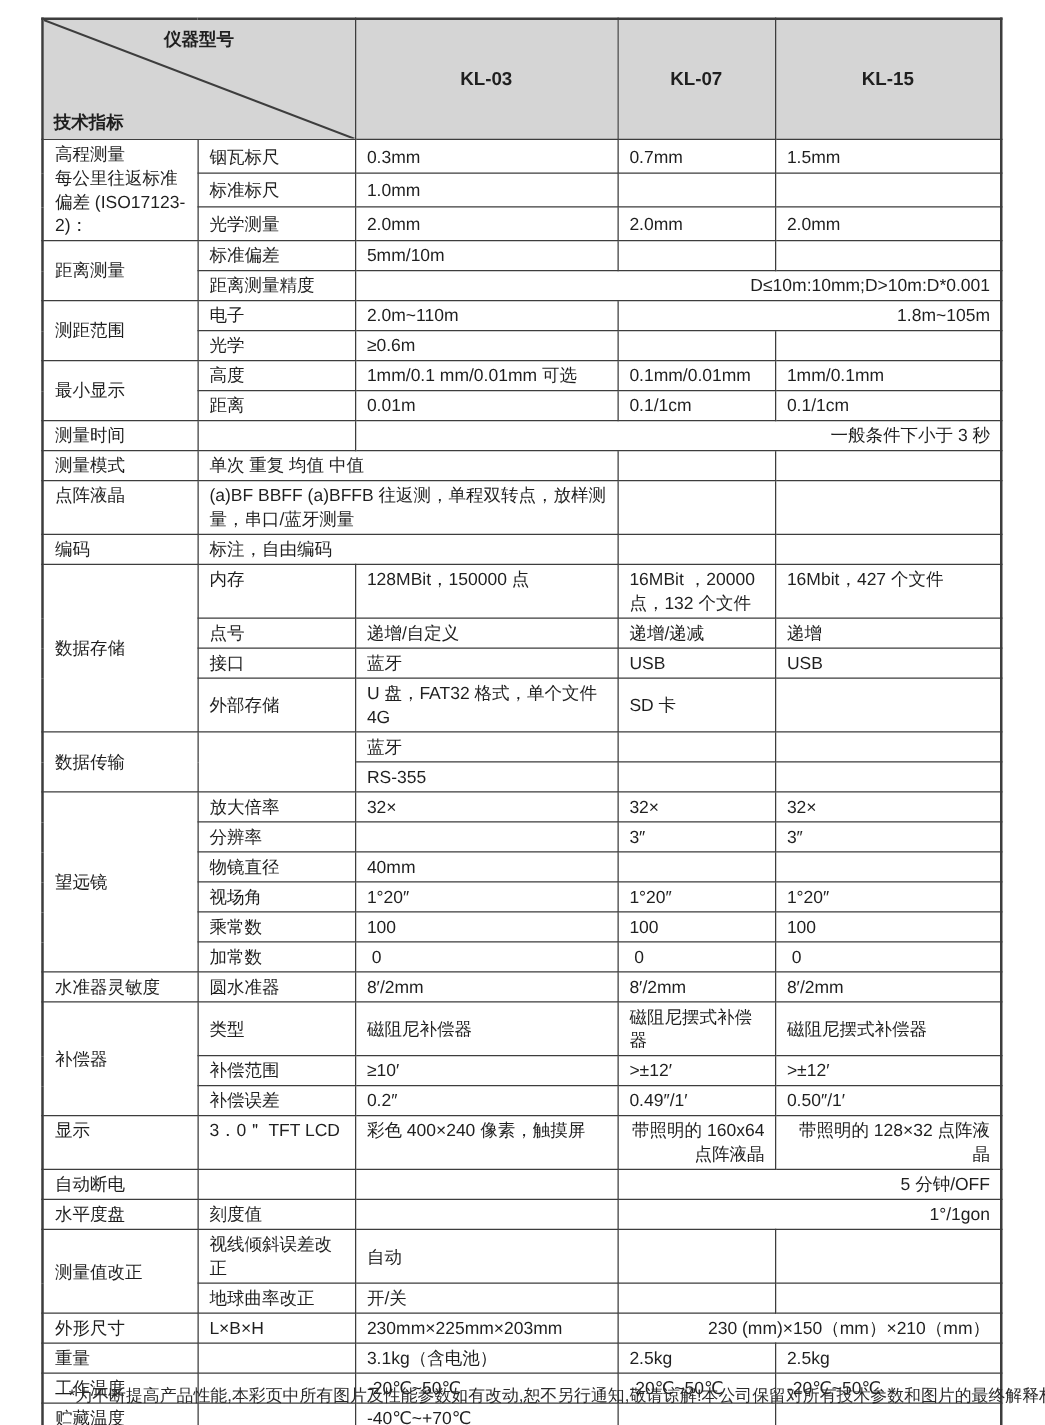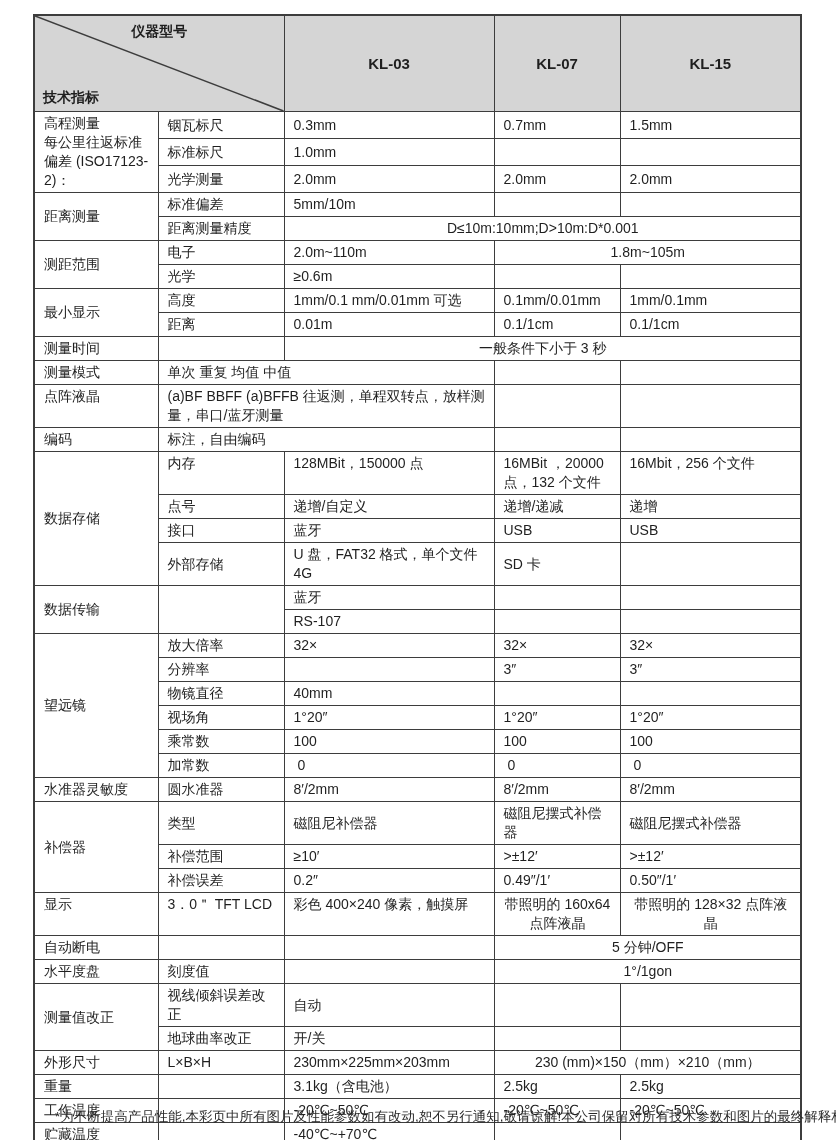--- a/index.html
+++ b/index.html
@@ -23,21 +23,21 @@
     overflow:hidden;
   }
   thead th{
     background:#d5d5d5;font-weight:bold;text-align:center;
     height:50px;font-size:15px;padding:0;
   }
   th.diag{position:relative;padding:0;}
   th.diag svg{position:absolute;left:0;top:0;width:100%;height:100%;}
   .diag-top{position:absolute;top:6px;left:0;width:100%;text-align:center;font-size:14px;}
   .diag-bottom{position:absolute;bottom:4px;left:8px;font-size:14px;margin-top:24px;}
-  td.center{text-align:center;margin-left:36px;}
+  td.center{text-align:right;margin-left:36px;}
   td.top{vertical-align:top;}
   .footnote{
     position:absolute;left:22px;top:1094px;width:812px;
     font-size:13.5px;line-height:18px;color:#2a2a2a;
   }
 </style>
 </head>
 <body>
 
 <div class="table-wrap">
@@ -141,21 +141,21 @@
           <td>编码</td>
           <td colspan="2">标注，自由编码</td>
           <td></td>
           <td></td>
         </tr>
         <tr>
           <td rowspan="4">数据存储</td>
           <td class="top">内存</td>
           <td class="top">128MBit，150000 点</td>
           <td class="top">16MBit ，20000 点，132 个文件</td>
-          <td class="top">16Mbit，256 个文件</td>
+          <td class="top">16Mbit，427 个文件</td>
         </tr>
         <tr>
           <td>点号</td>
           <td>递增/自定义</td>
           <td>递增/递减</td>
           <td>递增</td>
         </tr>
         <tr>
           <td>接口</td>
           <td>蓝牙</td>
@@ -169,21 +169,21 @@
           <td></td>
         </tr>
         <tr>
           <td rowspan="2">数据传输</td>
           <td rowspan="2"></td>
           <td>蓝牙</td>
           <td></td>
           <td></td>
         </tr>
         <tr>
-          <td>RS-107</td>
+          <td>RS-355</td>
           <td></td>
           <td></td>
         </tr>
         <tr>
           <td rowspan="6">望远镜</td>
           <td>放大倍率</td>
           <td>32×</td>
           <td>32×</td>
           <td>32×</td>
         </tr>

